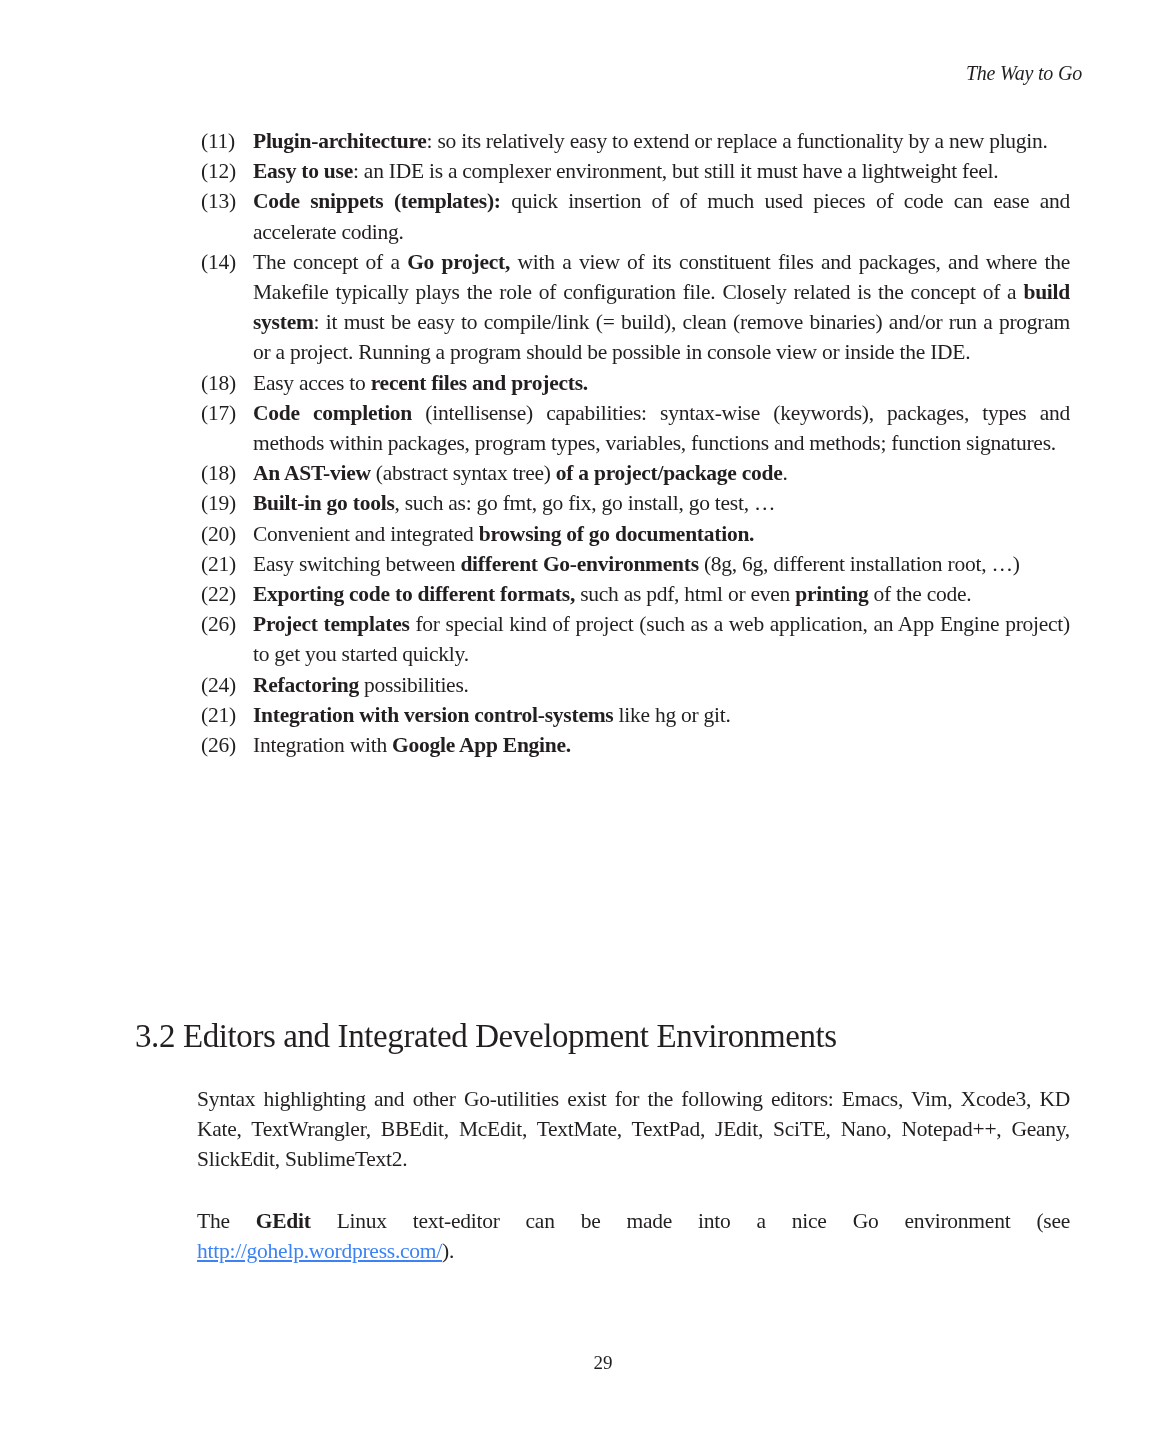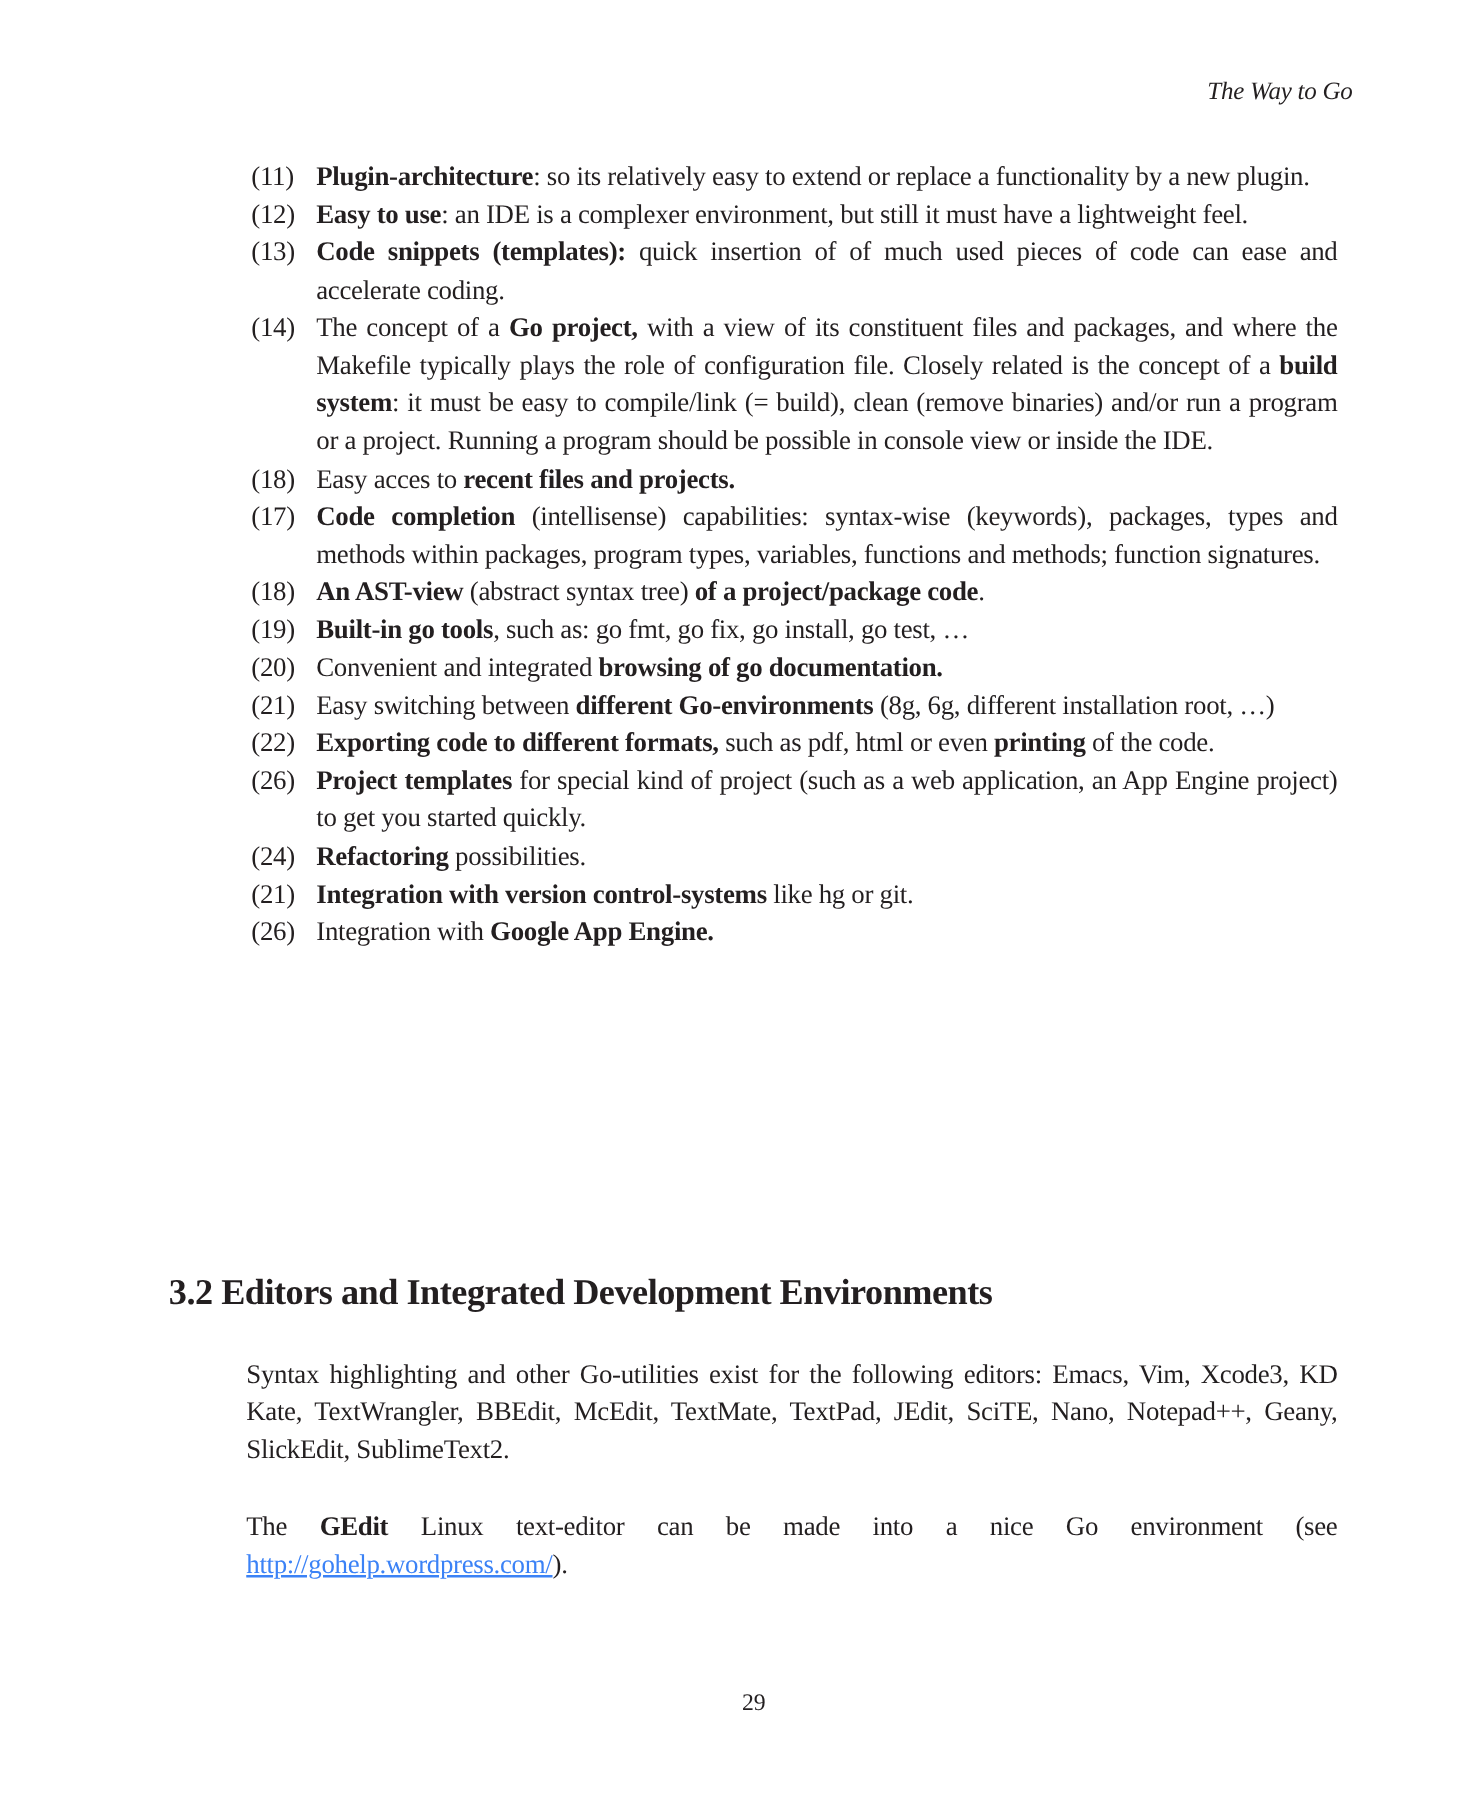--- a/index.html
+++ b/index.html
@@ -15,21 +15,21 @@
   .list {
     position: absolute; left: 201px; top: 126px; width: 869px;
     font-size: 21.5px; line-height: 30.2px; letter-spacing: -0.25px;
   }
   .item { display: flex; text-align: justify; }
   .num { width: 52px; flex: none; }
   .txt { flex: 1; }
   b { font-weight: bold; }
   .heading {
     position: absolute; left: 135px; top: 1018px;
-    font-size: 29px; font-weight: bold; letter-spacing: -0.4px;
+    font-size: 33px; font-weight: normal; letter-spacing: -0.4px;
   }
   .para {
     position: absolute; left: 197px; width: 873px;
     font-size: 21.5px; line-height: 30.2px; text-align: justify; letter-spacing: -0.25px;
   }
   .p1 { top: 1084px; }
   .p2 { top: 1206px; }
   a { color: #3b82f6; text-decoration: underline; }
   .page-num { position: absolute; top: 1352px; left: 0; width: 1206px; text-align: center; font-size: 19px; }
 </style>

